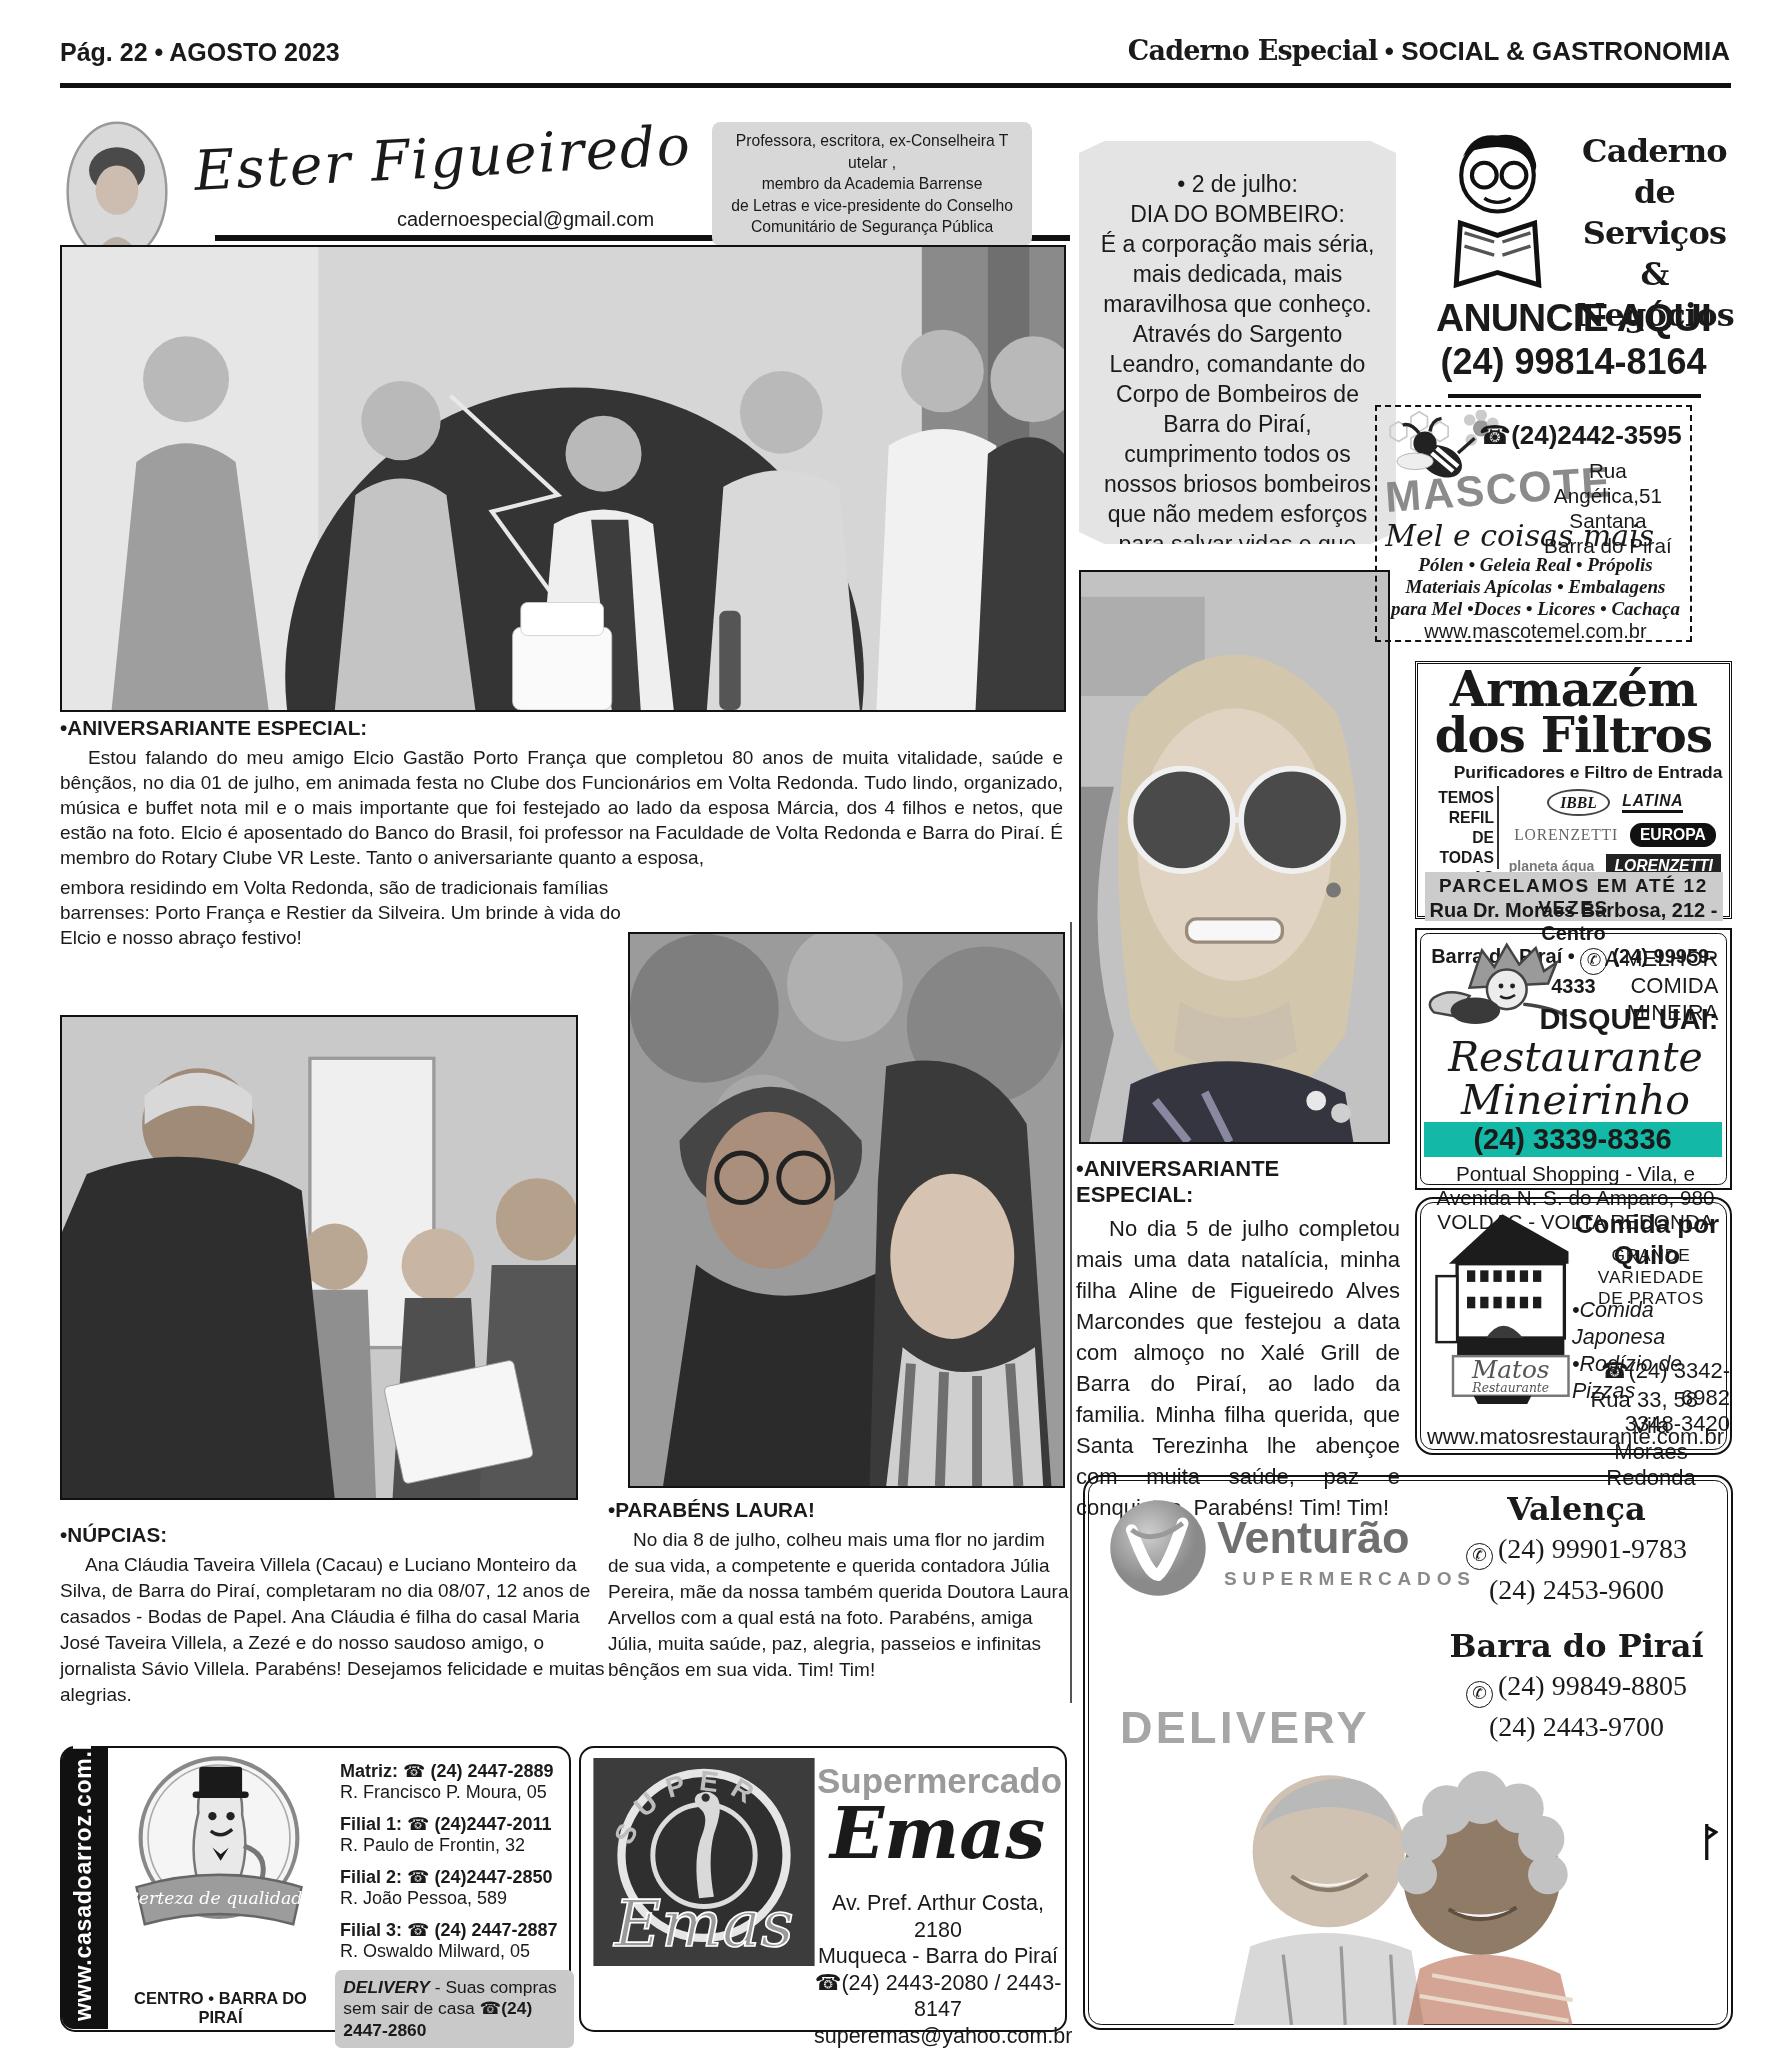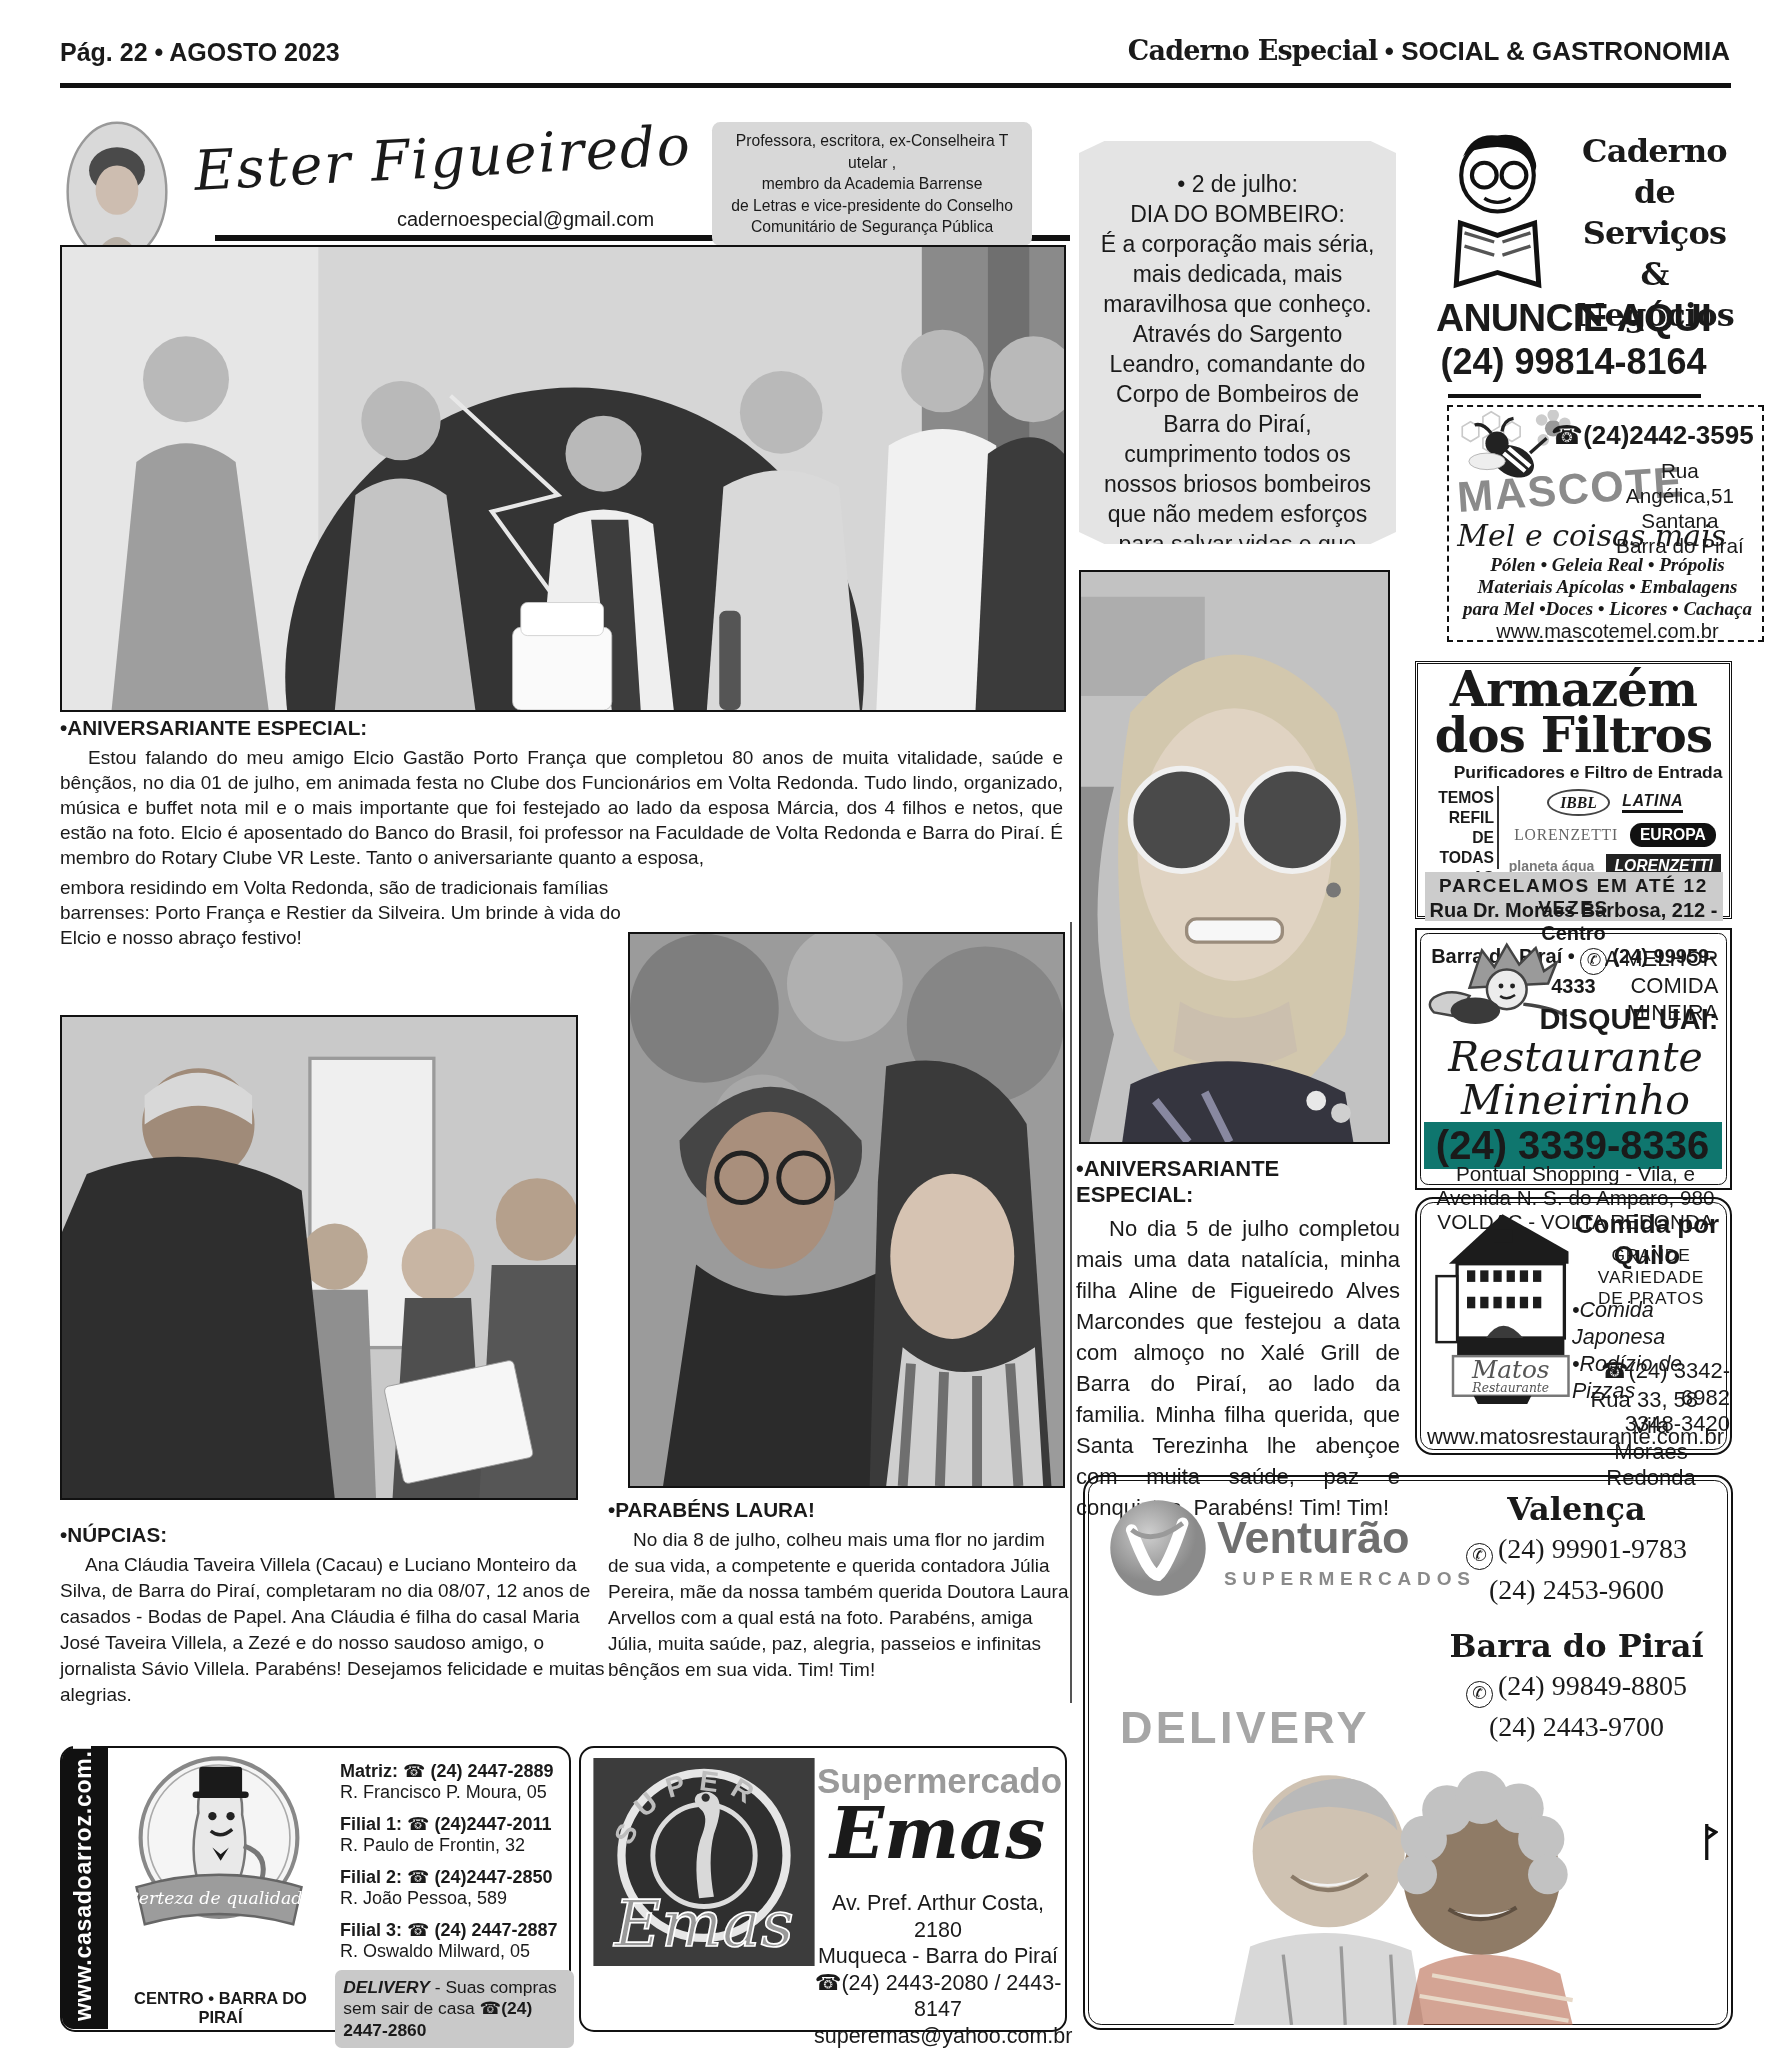--- a/index.html
+++ b/index.html
@@ -204,21 +204,21 @@
     <div class="abs blackletter" style="left:161px;top:10px;width:157px;font-size:32px;line-height:41px;text-align:center;">
       <div>Caderno de</div>
       <div>Serviços &amp;</div>
       <div>Negócios</div>
     </div>
     <div class="abs ctr" style="left:0;top:175px;width:317px;font-size:39px;font-weight:800;letter-spacing:-0.8px;">ANUNCIE AQUI</div>
     <div class="abs ctr" style="left:0;top:220px;width:317px;font-size:36px;font-weight:800;">(24) 99814-8164</div>
     <div class="abs rule" style="left:33px;top:273px;width:253px;height:4.1px;"></div>
   </div>
 
-  <div class="abs ad dashed-box" style="left:1447px;top:405px;width:317px;height:237px;">
+  <div class="abs ad dashed-box" style="left:1375px;top:405px;width:317px;height:237px;">
     <svg class="abs" style="left:5px;top:3.3px;width:124px;height:87px;" viewBox="0 0 150 105">
       <g stroke="#c9c9c9" fill="none" stroke-width="2">
         <path d="M10 20 l10 -6 10 6 v12 l-10 6 -10 -6 Z M35 8 l10 -6 10 6 v12 l-10 6 -10 -6 Z M35 34 l10 -6 10 6 v12 l-10 6 -10 -6 Z M60 20 l10 -6 10 6 v12 l-10 6 -10 -6 Z"></path>
       </g>
       <ellipse cx="72" cy="62" rx="26" ry="18" fill="#222" transform="rotate(25 72 62)"></ellipse>
       <path d="M60 52 L86 74 M66 46 L92 68" stroke="#fff" stroke-width="5"></path>
       <circle cx="52" cy="40" r="14" fill="#222"></circle>
       <path d="M45 28 Q35 15 25 18 M58 26 Q60 12 72 10" stroke="#222" stroke-width="4" fill="none"></path>
       <ellipse cx="40" cy="62" rx="22" ry="10" fill="#eee" stroke="#aaa"></ellipse>
       <circle cx="120" cy="22" r="10" fill="#999"></circle>
@@ -294,21 +294,21 @@
     </svg>
     <div class="abs" style="right:11.6px;top:15px;width:149px;text-align:right;font-size:22px;line-height:27px;">
       <div>A MELHOR</div>
       <div>COMIDA MINEIRA</div>
     </div>
     <div class="abs" style="right:11.6px;top:73px;font-size:29px;font-weight:900;">DISQUE UAI:</div>
     <div class="abs ctr script" style="left:0;top:106px;width:317px;font-size:41px;line-height:43px;">
       <div>Restaurante</div>
       <div>Mineirinho</div>
     </div>
-    <div class="abs ctr" style="left:6.6px;top:192px;width:298px;background:#0f766e;font-size:40px;font-weight:800;padding:0.8px 0;">(24) 3339-8336</div>
+    <div class="abs ctr" style="left:6.6px;top:192px;width:298px;background:#14b8a6;font-size:29px;font-weight:800;padding:0.8px 0;">(24) 3339-8336</div>
     <div class="abs ctr" style="left:0;top:235px;width:317px;font-size:20.7px;line-height:7.4px;"></div>
     <div class="abs ctr" style="left:0;top:233px;width:317px;font-size:20.7px;line-height:0;"></div>
     <div class="abs ctr" style="left:0;top:232px;width:317px;">
       <div style="font-size:20.7px;">Pontual Shopping - Vila, e</div>
       <div style="font-size:20.7px;">Avenida N. S. do Amparo, 980</div>
       <div style="font-size:20.7px;">VOLDAC - VOLTA REDONDA</div>
     </div>
   </div>
 
   <div class="abs ad round-outer" style="left:1415px;top:1197px;width:317px;height:258px;">

